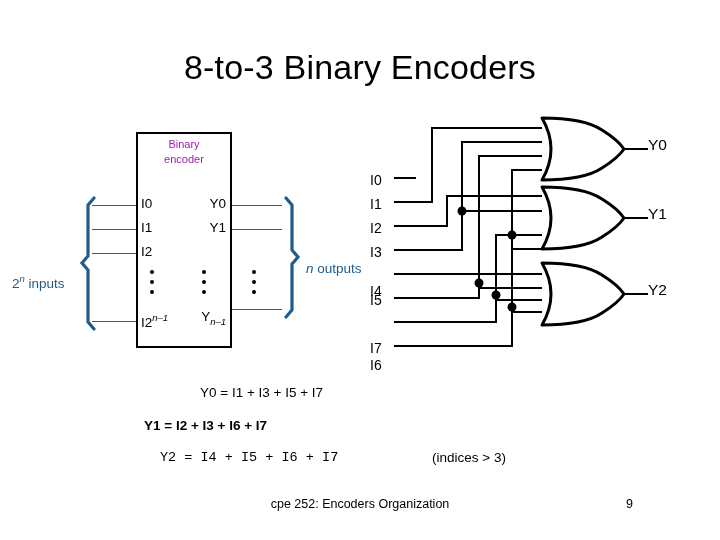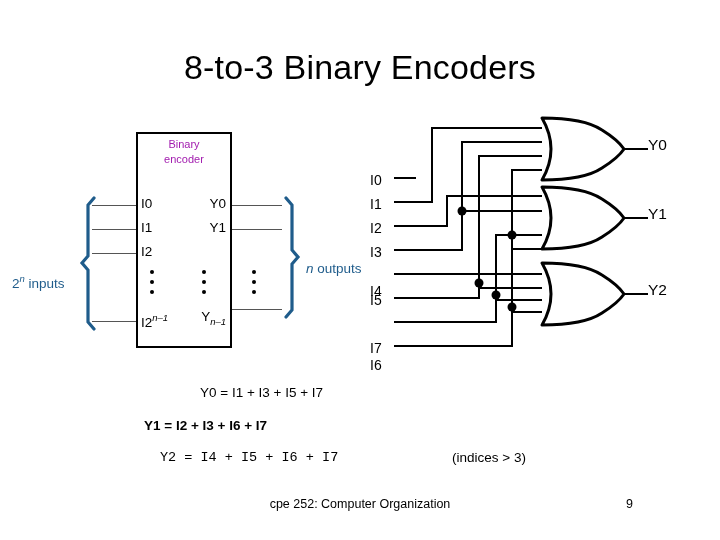--- a/index.html
+++ b/index.html
@@ -294,18 +294,18 @@
       </g>
     </svg>
   </div>
 
   <div class="equation" style="left:160px; top:385px;margin-left:40px;">Y0 = I1 + I3 + I5 + I7</div>
 
   <div class="equation" style="left:144px; top:418px;font-weight:bold;">Y1 = I2 + I3 + I6 + I7</div>
   <div class="note" style="left:432px; top:418px;"></div>
 
   <div class="equation" style="left:160px; top:450px;font-family:Liberation Mono, monospace;">Y2 = I4 + I5 + I6 + I7</div>
-  <div class="note" style="left:432px; top:450px;margin-left:20px;">(indices &gt; 3)</div>
-
-  <div id="footer-text">cpe 252: Computer Organization</div>
+  <div class="note" style="left:432px; top:450px;">(indices &gt; 3)</div>
+
+  <div id="footer-text">cpe 252: Encoders Organization</div>
   <div id="footer-page">9</div>
 
 </div>
 
 </body></html>

